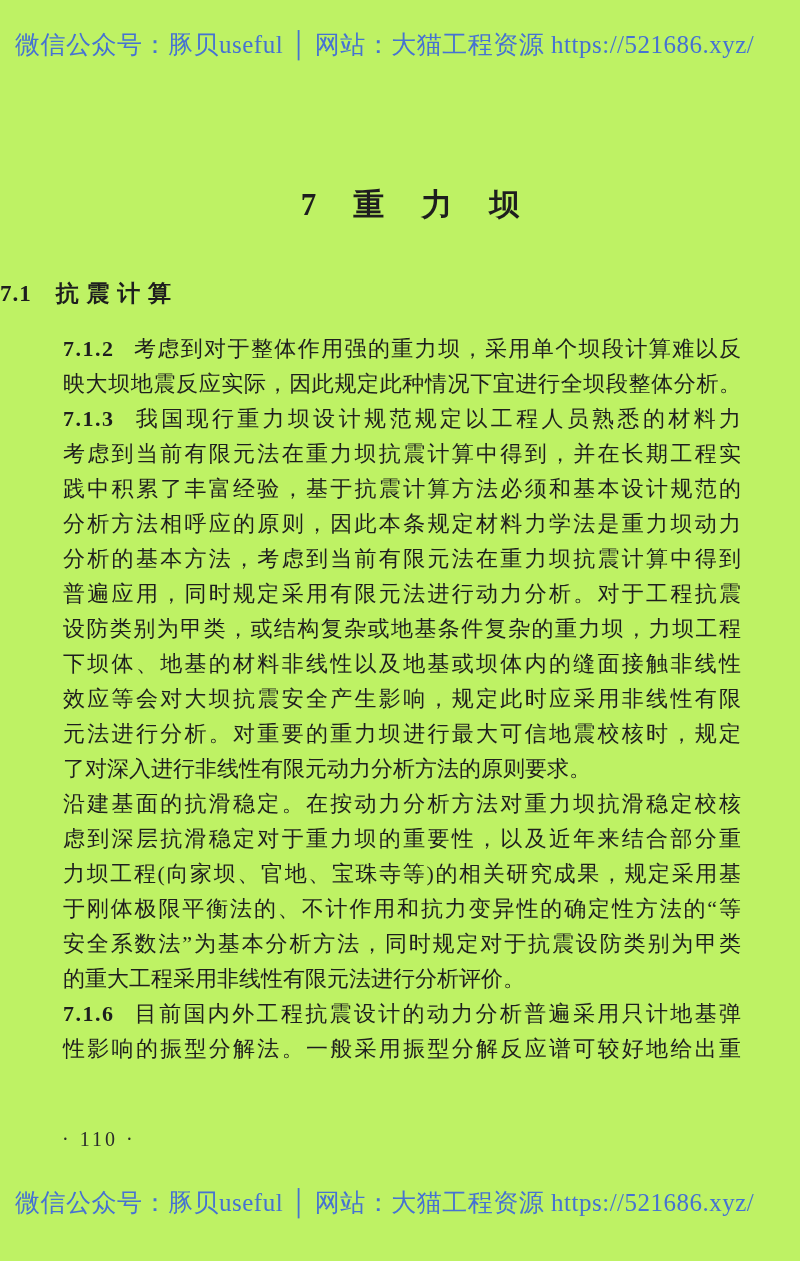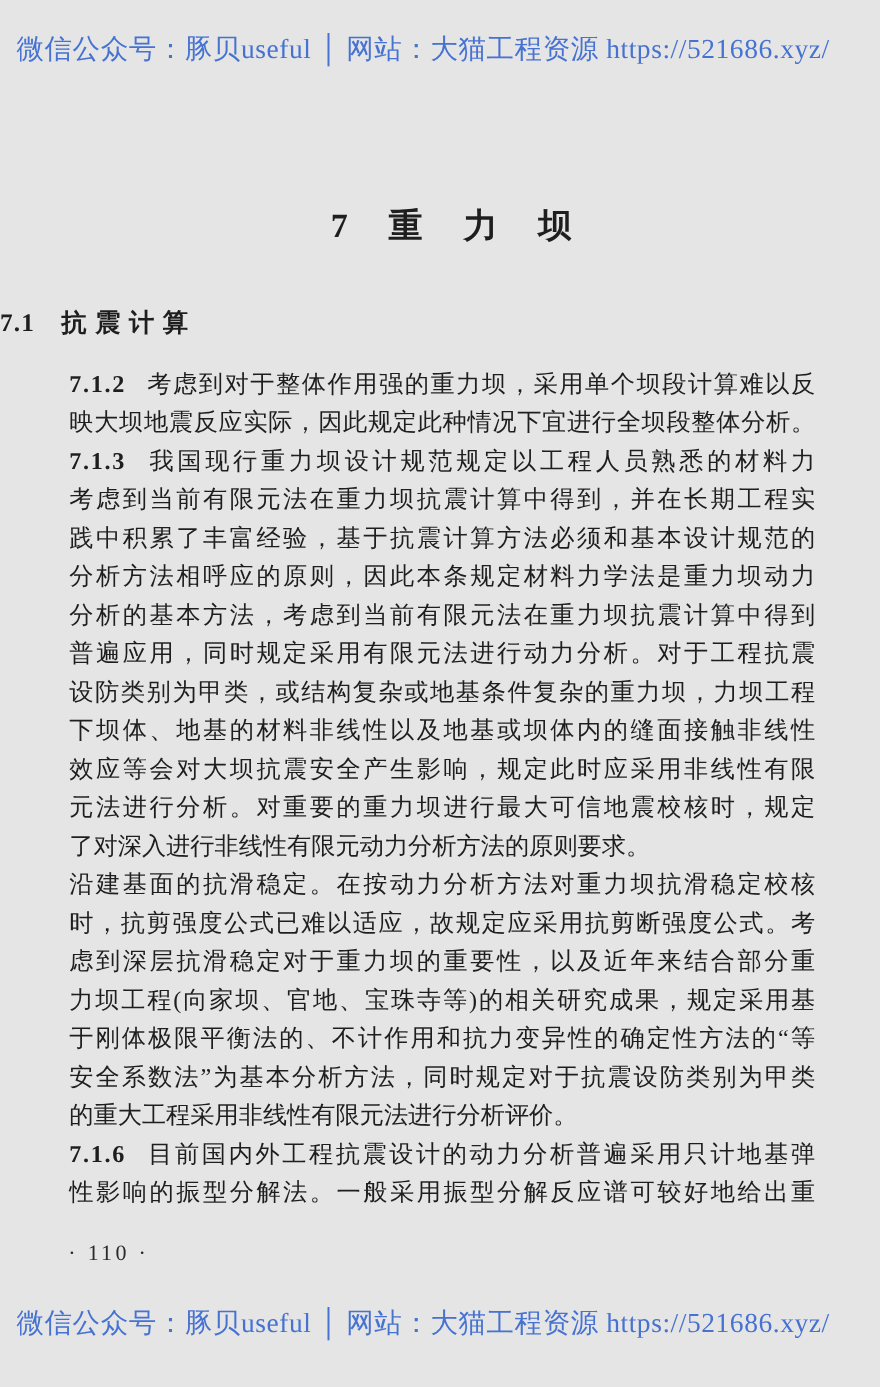--- a/index.html
+++ b/index.html
@@ -1,21 +1,21 @@
 <!DOCTYPE html>
 <html><head>
 <meta charset="utf-8">
 <style>
   * { margin: 0; padding: 0; box-sizing: border-box; }
   html, body { background: #ffffff; }
   .page {
     position: relative;
     width: 800px;
     height: 1261px;
-    background: #e5e5e5;
+    background: #bef264;
     font-family: "Liberation Serif", "DejaVu Serif", serif;
     overflow: hidden;
   }
   .watermark {
     position: absolute;
     left: 15px;
     width: 772px;
     font-size: 25px;
     letter-spacing: 0.5px;
     white-space: nowrap;
@@ -99,21 +99,20 @@
       <div class="line">践中积累了丰富经验，基于抗震计算方法必须和基本设计规范的</div>
       <div class="line">分析方法相呼应的原则，因此本条规定材料力学法是重力坝动力</div>
       <div class="line">分析的基本方法，考虑到当前有限元法在重力坝抗震计算中得到</div>
       <div class="line">普遍应用，同时规定采用有限元法进行动力分析。对于工程抗震</div>
       <div class="line">设防类别为甲类，或结构复杂或地基条件复杂的重力坝，力坝工程</div>
       <div class="line">下坝体、地基的材料非线性以及地基或坝体内的缝面接触非线性</div>
       <div class="line">效应等会对大坝抗震安全产生影响，规定此时应采用非线性有限</div>
       <div class="line">元法进行分析。对重要的重力坝进行最大可信地震校核时，规定</div>
       <div class="line short">了对深入进行非线性有限元动力分析方法的原则要求。</div>
       <div class="line">沿建基面的抗滑稳定。在按动力分析方法对重力坝抗滑稳定校核</div>
-      <div class="line">时，抗剪强度公式已难以适应，故规定应采用抗剪断强度公式。考</div>
       <div class="line">虑到深层抗滑稳定对于重力坝的重要性，以及近年来结合部分重</div>
       <div class="line">力坝工程(向家坝、官地、宝珠寺等)的相关研究成果，规定采用基</div>
       <div class="line">于刚体极限平衡法的、不计作用和抗力变异性的确定性方法的“等</div>
       <div class="line">安全系数法”为基本分析方法，同时规定对于抗震设防类别为甲类</div>
       <div class="line short">的重大工程采用非线性有限元法进行分析评价。</div>
       <div class="line"><span class="clause-num">7.1.6</span>目前国内外工程抗震设计的动力分析普遍采用只计地基弹</div>
       <div class="line">性影响的振型分解法。一般采用振型分解反应谱可较好地给出重</div>
     </div>
 
   <div class="page-number">· 110 ·</div>

